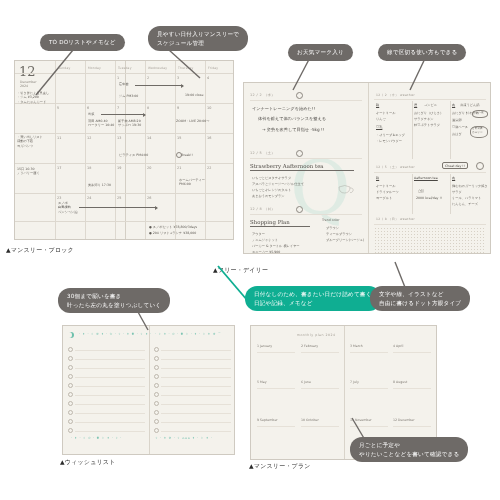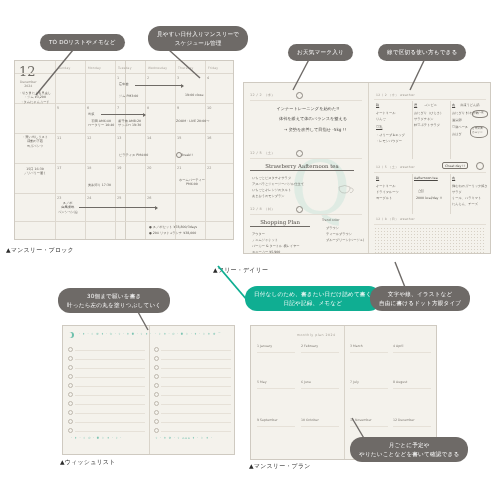--- a/index.html
+++ b/index.html
@@ -4,21 +4,21 @@
 <style>
   html,body{margin:0;padding:0;}
   body{
     width:500px;height:500px;
     background:#ffffff;
     font-family:"DejaVu Sans","Liberation Sans",sans-serif;
     position:relative;
     overflow:hidden;
     -webkit-font-smoothing:antialiased;
   }
-  .stage{position:absolute;left:0;top:0;width:500px;height:500px;text-align:center;}
+  .stage{position:absolute;left:0;top:0;width:500px;height:500px;}
 
   
   .callout{
     position:absolute;
     border-radius:12px;
     color:#ffffff;
     font-size:5.6px;
     line-height:1.55;
     padding:4px 9px;
     letter-spacing:.2px;

